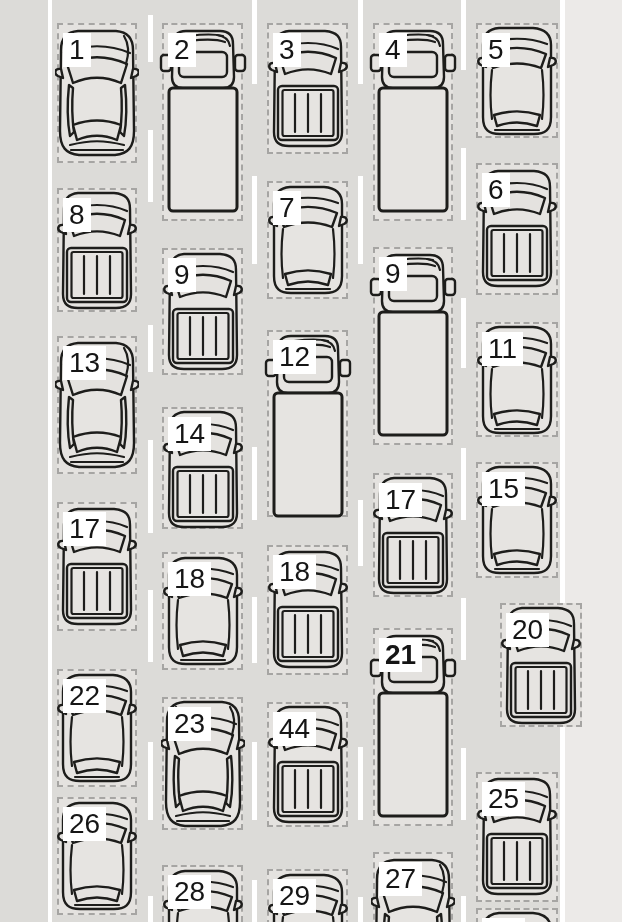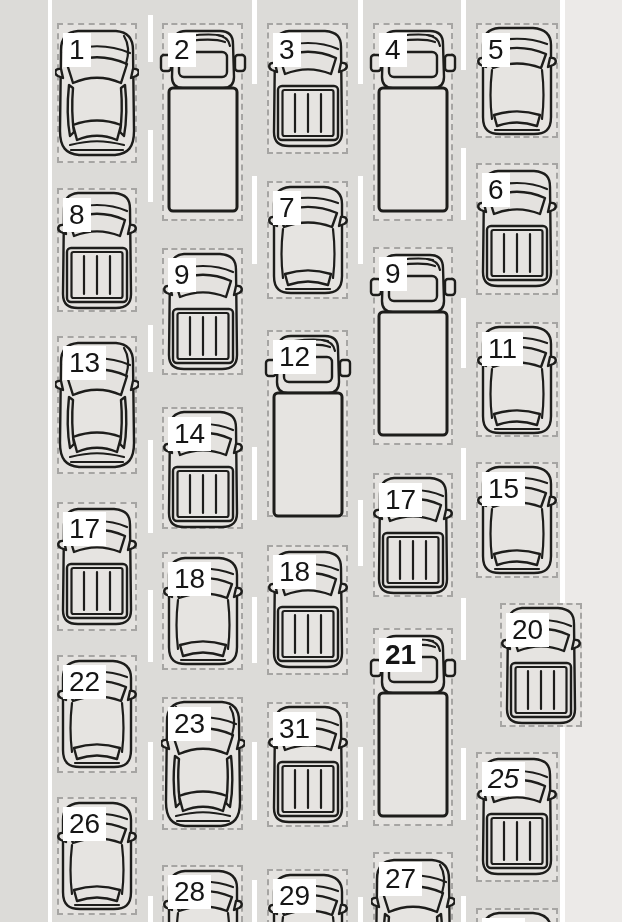--- a/index.html
+++ b/index.html
@@ -215,39 +215,39 @@
           <use href="#veh-pickup"></use>
         </svg>
         <div class="label">20</div>
       </div>
       <div class="space" style="left: 373px; top: 628px; width: 80px; height: 198px; font-weight: bold;">
         <svg class="veh" width="88" height="190" viewBox="0 0 88 190" style="left: -6px; top: 2px;">
           <use href="#veh-box-truck"></use>
         </svg>
         <div class="label">21</div>
       </div>
-      <div class="space" style="left: 57px; top: 655px; width: 80px; height: 118px; text-align: center;">
+      <div class="space" style="left: 57px; top: 669px; width: 80px; height: 118px; text-align: center;">
         <svg class="veh" width="80" height="112" viewBox="0 0 80 112" style="left: -2px; top: 1px;">
           <use href="#veh-suv"></use>
         </svg>
         <div class="label">22</div>
       </div>
       <div class="space" style="left: 162px; top: 697px; width: 81px; height: 133px;">
         <svg class="veh" width="84" height="130" viewBox="0 0 84 130" style="left: -3px; top: 0px;">
           <use href="#veh-sedan"></use>
         </svg>
         <div class="label">23</div>
       </div>
       <div class="space" style="left: 267px; top: 702px; width: 81px; height: 125px;">
         <svg class="veh" width="80" height="122" viewBox="0 0 80 122" style="left: -1px; top: 0px;">
           <use href="#veh-pickup"></use>
         </svg>
-        <div class="label">31</div>
-      </div>
-      <div class="space" style="left: 476px; top: 752px; width: 82px; height: 130px; font-style: italic;">
+        <div class="label">44</div>
+      </div>
+      <div class="space" style="left: 476px; top: 772px; width: 82px; height: 130px;">
         <svg class="veh" width="80" height="122" viewBox="0 0 80 122" style="left: -1px; top: 2px;">
           <use href="#veh-pickup"></use>
         </svg>
         <div class="label">25</div>
       </div>
       <div class="space" style="left: 57px; top: 797px; width: 80px; height: 118px;">
         <svg class="veh" width="80" height="112" viewBox="0 0 80 112" style="left: -2px; top: 1px;">
           <use href="#veh-suv"></use>
         </svg>
         <div class="label">26</div>

